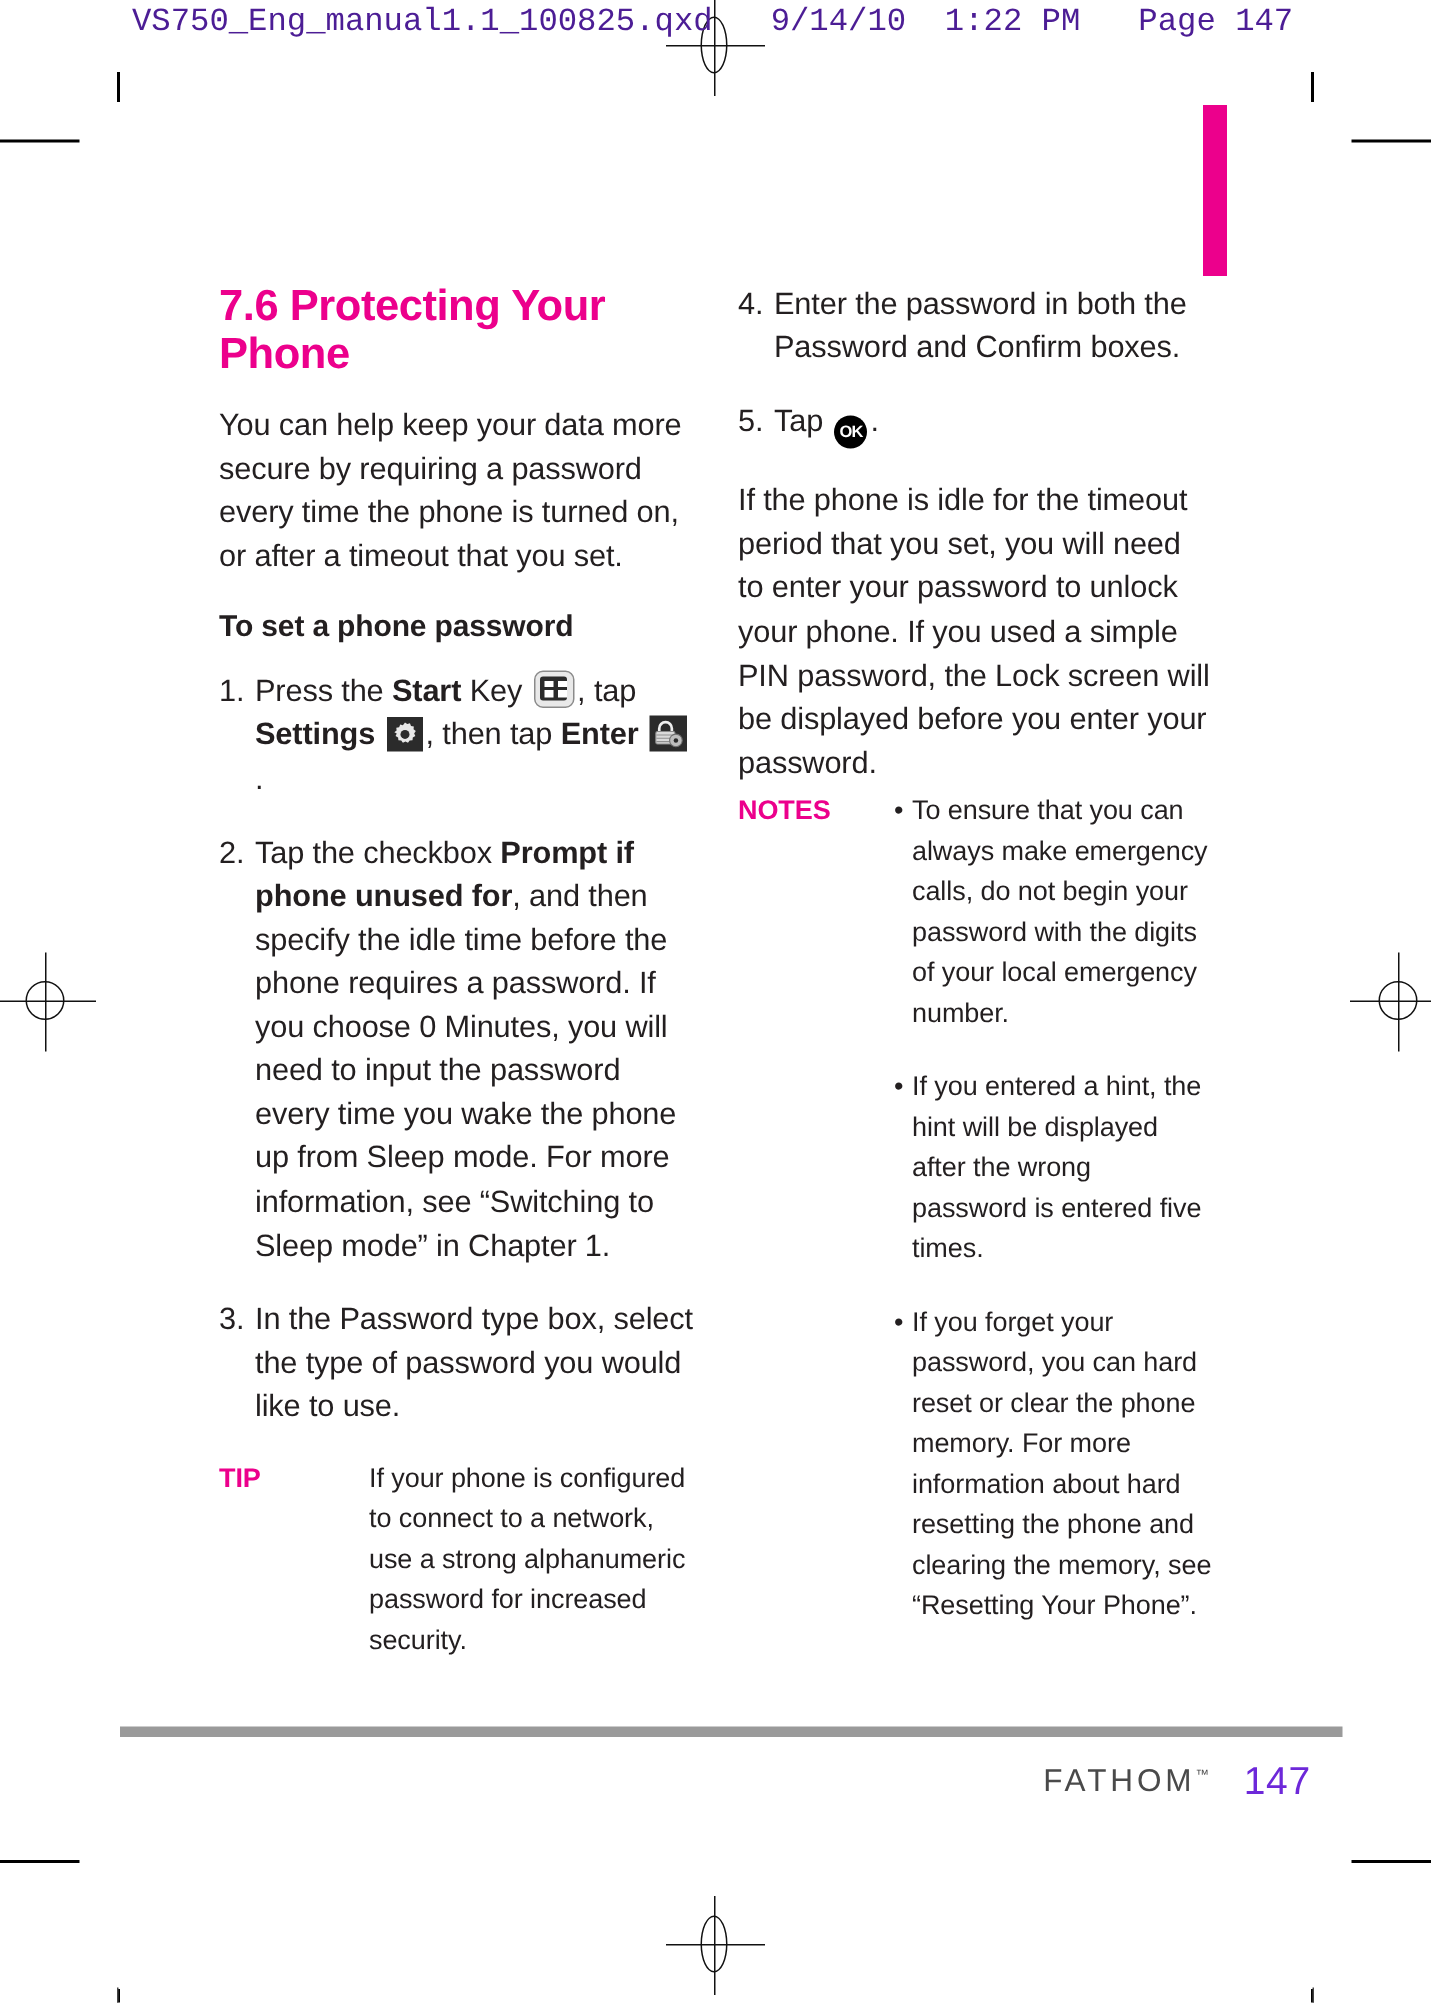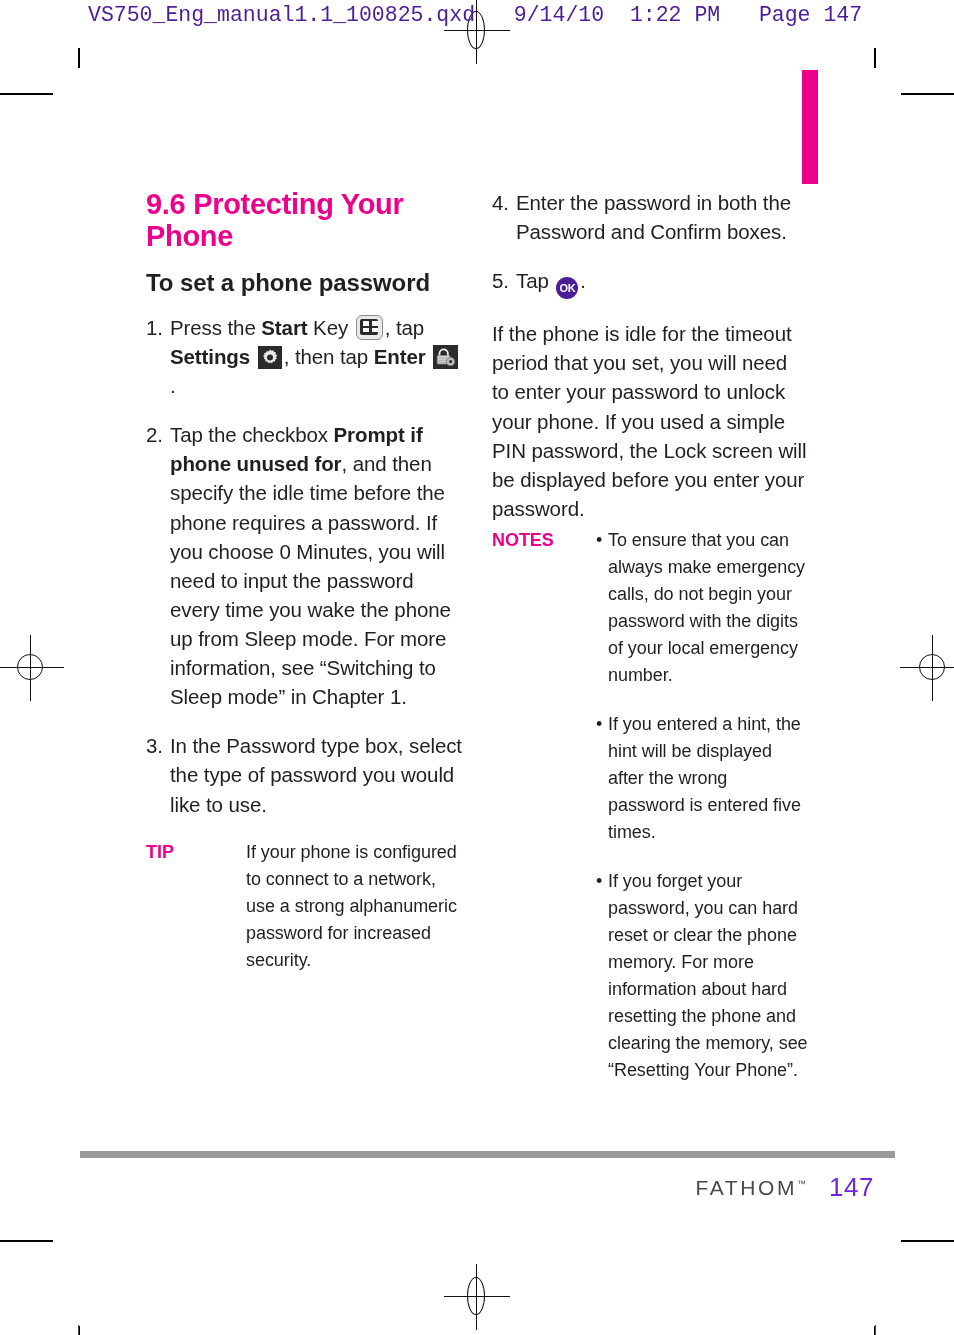--- a/index.html
+++ b/index.html
@@ -96,21 +96,21 @@
     line-height: 1.18;
     letter-spacing: -0.2px;
   }
   p.body {
     font-size: 20.5px;
     line-height: 1.42;
     margin: 0 0 22px 0;
     letter-spacing: -0.1px;
   }
   h3.bold-head {
-    font-size: 24px;
+    font-size: 20px;
     font-weight: bold;
     margin: 0 0 16px 0;
     letter-spacing: -0.1px;
   }
 
   ol.steps { margin: 0; padding: 0; list-style: none; }
   .step {
     display: flex;
     font-size: 20.5px;
     line-height: 1.42;
@@ -161,21 +161,21 @@
   .ic-lock {
     width: 25px; height: 24px;
     background: #2b2b2b;
     position: relative;
   }
   .ic-lock svg { position: absolute; left: 2px; top: 2px; }
 
   .ic-ok {
     width: 22px; height: 22px;
     border-radius: 50%;
-    background: #4c1d95;
+    background: #000000;
     color: #fff;
     font-size: 11px;
     font-weight: bold;
     text-align: center;
     line-height: 22px;
     letter-spacing: -0.5px;
     vertical-align: -4px;
   }
 
   
@@ -270,23 +270,24 @@
 
 <div class="slug">VS750_Eng_manual1.1_100825.qxd   9/14/10  1:22 PM   Page 147</div>
 
 <div class="thumb-tab"></div>
 
 <div class="page">
   <div class="columns">
 
     <div class="col">
 
-      <h1 class="sec-title">9.6 Protecting Your Phone</h1>
-
-
+      <h1 class="sec-title">7.6 Protecting Your Phone</h1>
+
+
+      <p class="body">You can help keep your data more secure by requiring a password every time the phone is turned on, or after a timeout that you set.</p>
 
       <h3 class="bold-head">To set a phone password</h3>
 
       <ol class="steps">
 
         <li class="step">
           <span class="step-num">1.</span>
           <span class="step-body">Press the <b>Start</b> Key <span class="ic ic-start"><span class="pane"></span></span>, tap <b>Settings</b> <span class="ic ic-gear"><svg width="20" height="20" viewBox="0 0 20 20" aria-hidden="true">
                   <path fill="#e8e8e8" d="M10 1.6l1.5 1.1 1.8-.5.7 1.8 1.9.3-.2 1.9 1.5 1.2-1.1 1.6.8 1.7-1.7.9-.2 1.9-1.9.1-1.1 1.6-1.7-.8-1.7.8-1.1-1.6-1.9-.1-.2-1.9-1.7-.9.8-1.7L2.9 8.2 4.4 7l-.2-1.9L6.1 4.8l.7-1.8 1.8.5z"></path>
                   <circle cx="10" cy="9.6" r="3" fill="#2b2b2b"></circle>

